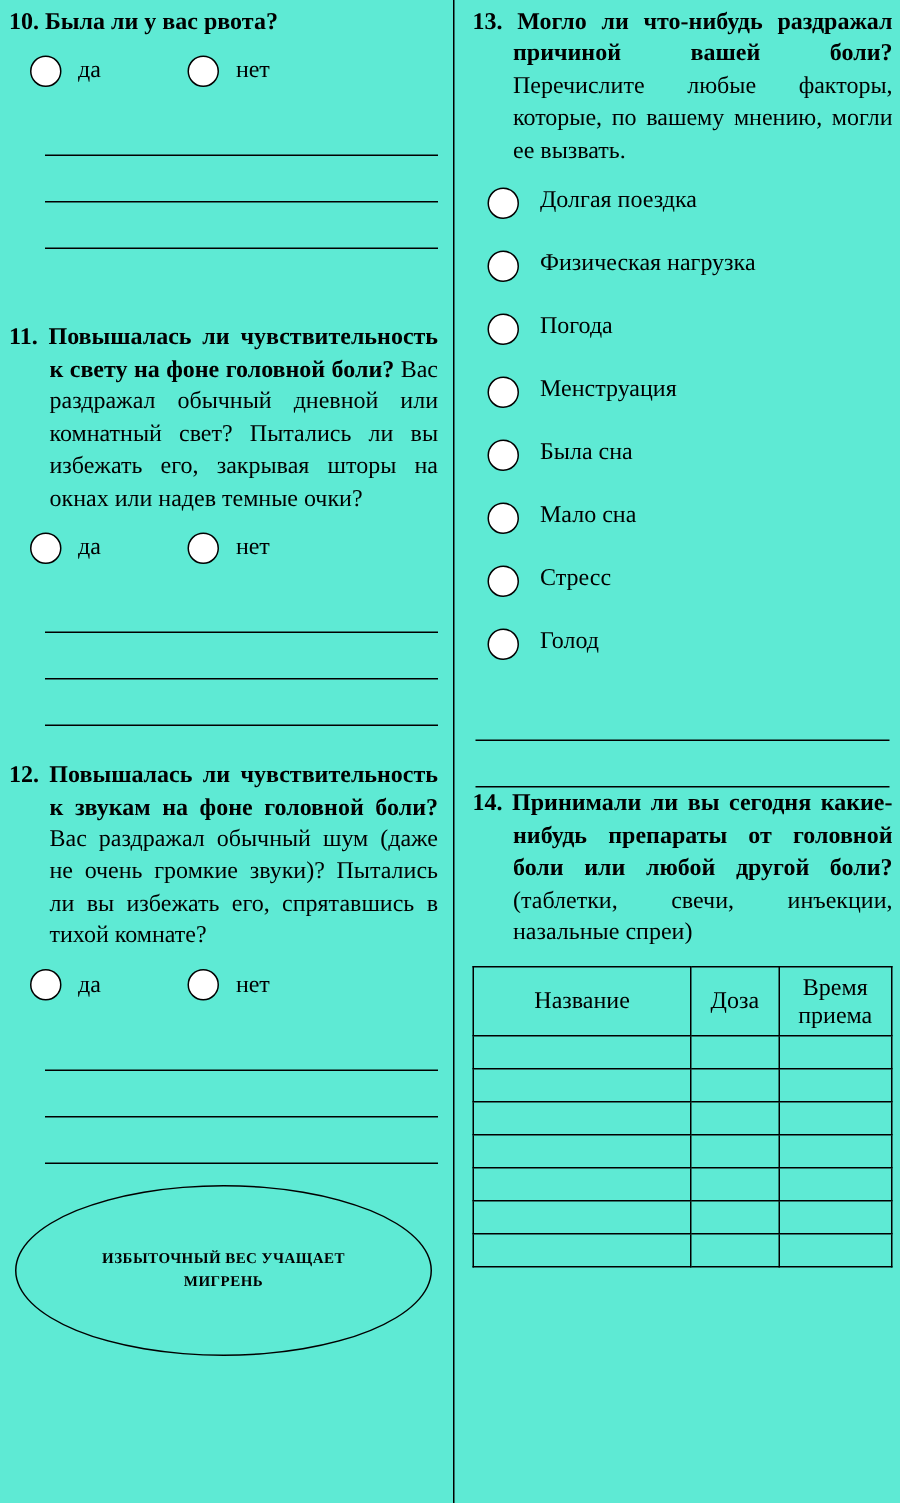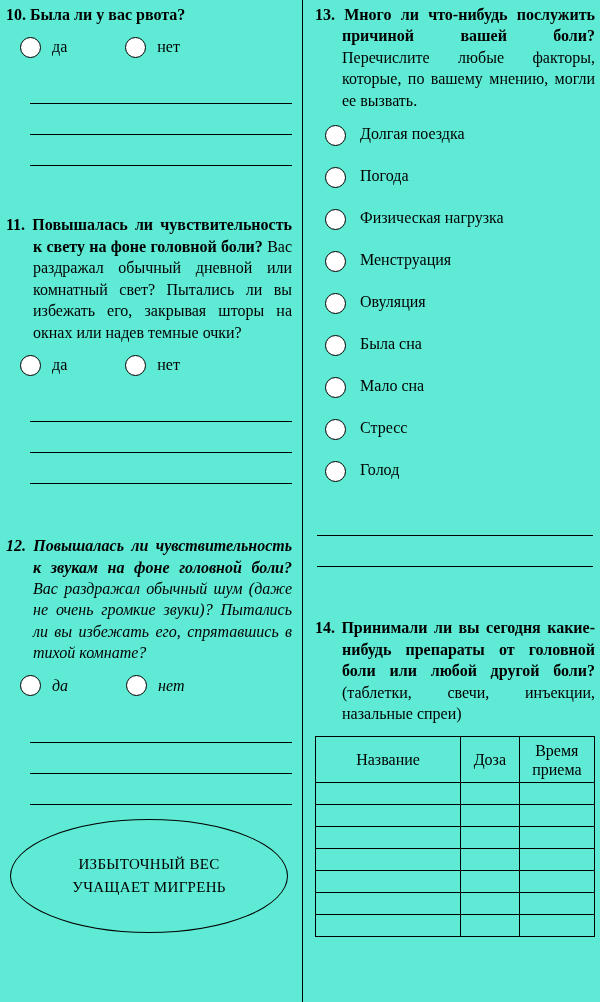--- a/index.html
+++ b/index.html
@@ -20,30 +20,30 @@
   .option  { display: flex; align-items: center; cursor: pointer; }
   .option + .option { margin-left: 58px; }
   .circle  { width: 21px; height: 21px; border: 1px solid #000; border-radius: 50%; background: #fff; flex: 0 0 auto; }
   .option .lbl { margin-left: 11px; }
 
   .lines { margin: 14px 0 0 24px; }
   .line  { height: 31px; border-bottom: 1px solid #000; }
   .col-right .lines { margin: 18px 2px 0 2px; }
 
   .mt-q11 { margin-top: 48px; }
-  .mt-q12 { margin-top: 51px; font-style: italic; }
-  .mt-q14 { margin-top: 50px; }
+  .mt-q12 { margin-top: 22px; }
+  .mt-q14 { }
 
   .factors { margin: 14px 0 0 10px; }
   .factor  { display: flex; align-items: flex-start; height: 26px; margin-bottom: 16px; cursor: pointer; }
   .factor .lbl { margin-left: 14px; }
 
   .oval { width: 278px; height: 114px; border: 1px solid #000; border-radius: 50%;
           margin: 14px auto 0; display: flex; align-items: center; justify-content: center; text-align: center; }
-  .oval span { display: block; width: 185px; line-height: 1.5; font-size: 15px; letter-spacing: .3px; }
+  .oval span { display: block; width: 185px; line-height: 1.5; font-size: 10px; letter-spacing: .3px; font-weight: bold; }
 
   table.meds { width: 100%; border-collapse: collapse; margin-top: 12px; table-layout: fixed; }
   .meds th, .meds td { border: 1px solid #000; }
   .meds th { font-weight: normal; text-align: center; vertical-align: middle; height: 46px; line-height: 1.2; padding: 2px 3px; }
   .meds td { height: 22px; }
 </style>
 </head>
 <body>
 
 <div class="page">
@@ -109,42 +109,38 @@
 
     <div class="oval">
       <span>ИЗБЫТОЧНЫЙ ВЕС УЧАЩАЕТ МИГРЕНЬ</span>
     </div>
 
   </div>
 
   <div class="col-right">
 
     <div>
-      <p class="q-para"><span class="b">13.</span> <span class="b">Много ли что-нибудь послужить причиной вашей боли?</span> <span>Перечислите любые факторы, которые, по вашему мнению, могли ее вызвать.</span></p>
+      <p class="q-para"><span class="b">13.</span> <span class="b">Могло ли что-нибудь раздражал причиной вашей боли?</span> <span>Перечислите любые факторы, которые, по вашему мнению, могли ее вызвать.</span></p>
 
       <div class="factors">
         <div class="factor">
           <span class="circle"></span>
           <span class="lbl">Долгая поездка</span>
         </div>
         <div class="factor">
           <span class="circle"></span>
+          <span class="lbl">Физическая нагрузка</span>
+        </div>
+        <div class="factor">
+          <span class="circle"></span>
           <span class="lbl">Погода</span>
         </div>
         <div class="factor">
           <span class="circle"></span>
-          <span class="lbl">Физическая нагрузка</span>
-        </div>
-        <div class="factor">
-          <span class="circle"></span>
           <span class="lbl">Менструация</span>
-        </div>
-        <div class="factor">
-          <span class="circle"></span>
-          <span class="lbl">Овуляция</span>
         </div>
         <div class="factor">
           <span class="circle"></span>
           <span class="lbl">Была сна</span>
         </div>
         <div class="factor">
           <span class="circle"></span>
           <span class="lbl">Мало сна</span>
         </div>
         <div class="factor">

